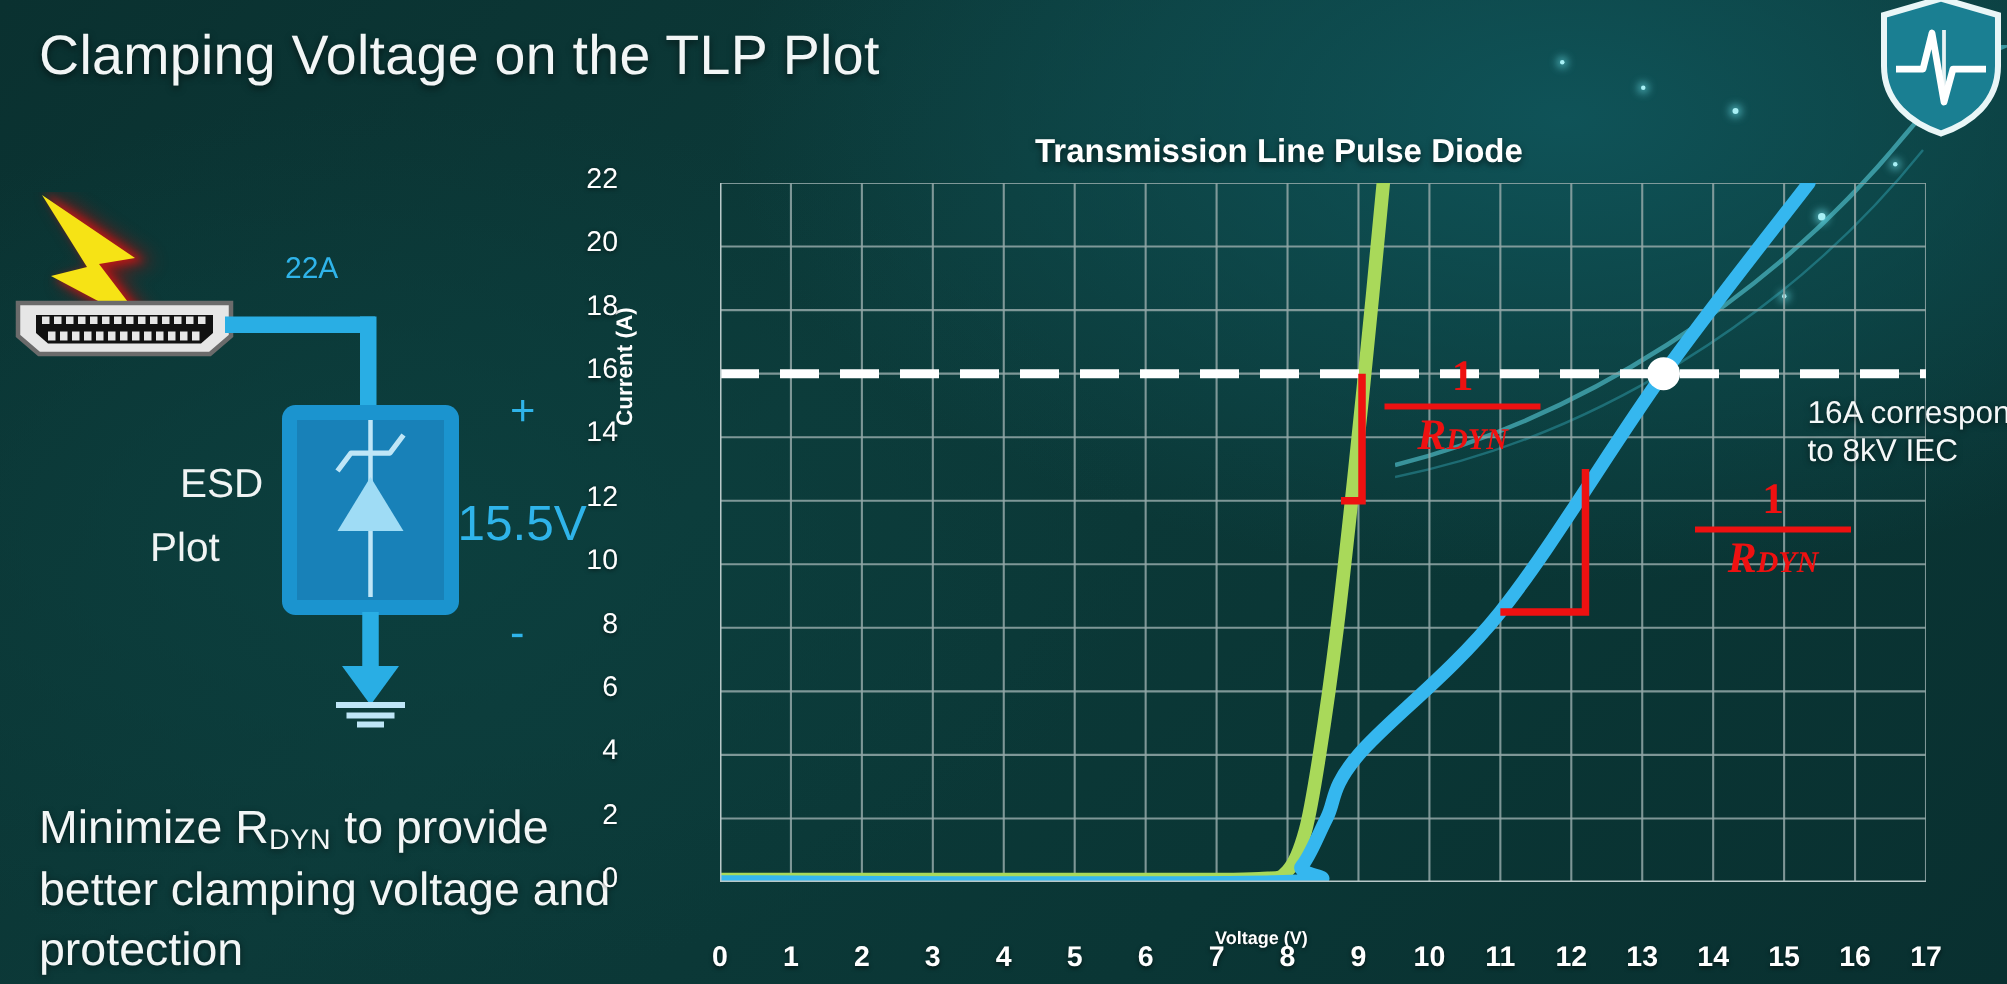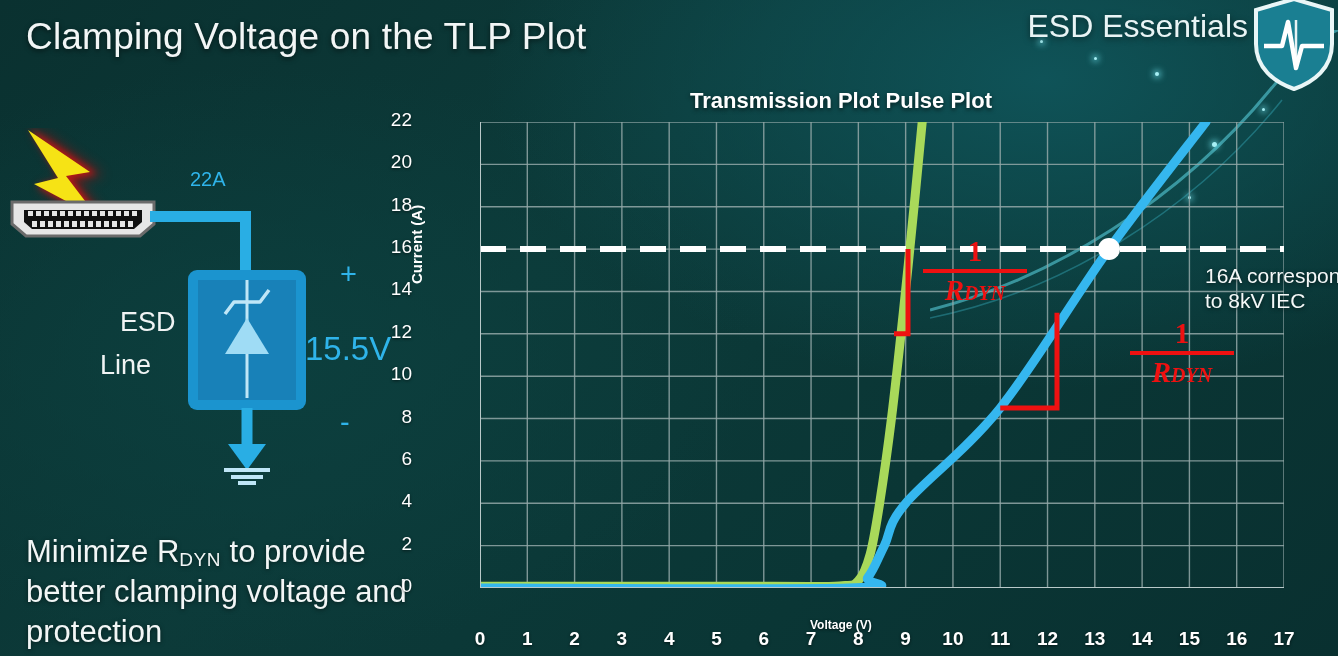--- a/index.html
+++ b/index.html
@@ -99,21 +99,20 @@
   <div class="dot" style="left:1262px;top:108px;width:3px;height:3px;"></div>
   <div class="dot" style="left:1188px;top:196px;width:3px;height:3px;"></div>
   <div class="dot" style="left:1040px;top:40px;width:3px;height:3px;"></div>
 
   <svg class="lay" style="left:930px;top:30px;width:408px;height:290px;" viewBox="0 0 408 290">
     <path d="M0 280 C120 250 250 170 340 60 C370 24 392 6 408 0" fill="none" stroke="#5fd8e8" stroke-width="3" opacity=".55"></path>
     <path d="M0 288 C130 262 262 182 352 70" fill="none" stroke="#3fc4d8" stroke-width="1.6" opacity=".35"></path>
   </svg>
 
   <div class="lay" id="page-title">Clamping Voltage on the TLP Plot</div>
-  <div class="lay" id="brand-text">ESD Essentials</div>
   <svg class="lay" id="brand-shield" viewBox="0 0 84 96">
     <path d="M42 3 L80 14 V48 C80 72 62 86 42 93 C22 86 4 72 4 48 V14 Z" fill="#1a7f92" stroke="#e9f6f7" stroke-width="4"></path>
     <path d="M12 50 H30 L36 26 L44 72 L50 50 H72" fill="none" stroke="#ffffff" stroke-width="4.5" stroke-linejoin="round"></path>
     <path d="M44 24 V74" stroke="#ffffff" stroke-width="2.5" opacity=".9"></path>
   </svg>
 
   <svg class="lay" id="bolt" viewBox="0 0 130 112">
     <g>
       <path d="M30 2 L96 48 L70 52 L104 96 L36 60 L62 54 Z" fill="#8b1414" opacity=".85" transform="translate(-4,-4) scale(1.07)" style="filter:blur(6px)"></path>
       <path d="M26 0 L92 46 L66 50 L100 94 L32 58 L58 52 Z" fill="#c01818" opacity=".9" style="filter:blur(3px)"></path>
@@ -160,39 +159,39 @@
   <div class="lay" id="label-current">22A</div>
 
   <div class="lay" id="diode-box"></div>
   <div class="lay" id="diode-inner"></div>
   <svg class="lay" id="diode-sym" viewBox="0 0 98 120">
     <path d="M49 0 V118" stroke="#bfe6f7" stroke-width="3"></path>
     <path d="M49 74 L27 74 L49 38 L71 74 Z" fill="#9fdcf5"></path>
     <path d="M27 34 L36 22 L62 22 L71 10" fill="none" stroke="#bfe6f7" stroke-width="3.5" stroke-linejoin="round"></path>
   </svg>
   <div class="lay" id="label-esd1">ESD</div>
-  <div class="lay" id="label-esd2">Line</div>
+  <div class="lay" id="label-esd2">Plot</div>
   <div class="lay" id="label-volt">15.5V</div>
   <div class="lay" id="label-plus">+</div>
   <div class="lay" id="label-minus">-</div>
 
   <svg class="lay" id="gnd" viewBox="0 0 78 78">
     <path d="M39 0 V40" stroke="#29aee4" stroke-width="11"></path>
     <path d="M20 36 L39 62 L58 36 Z" fill="#29aee4"></path>
     <path d="M16 62 H62" stroke="#bfe6f7" stroke-width="4"></path>
     <path d="M23 69 H55" stroke="#bfe6f7" stroke-width="4"></path>
     <path d="M30 75 H48" stroke="#bfe6f7" stroke-width="4"></path>
   </svg>
 
   <div class="lay" id="bottom-note">
     <span>Minimize R</span><span class="sub">DYN</span><span> to provide better clamping voltage and protection</span>
   </div>
 
   <div class="lay" id="chart">
-    <div id="chart-title">Transmission Plot Pulse Plot</div>
+    <div id="chart-title">Transmission Line Pulse Diode</div>
     <div id="ylabel">Current (A)</div>
     <div id="xlabel">Voltage (V)</div>
 
     <div id="plot">
       <svg id="plot-svg" width="804" height="466" viewBox="0 0 804 466">
           <line x1="0" y1="0" x2="0" y2="466" stroke="#93a8a8" stroke-width="1.4" opacity="0.85"></line>
           <line x1="47.294117647058826" y1="0" x2="47.294117647058826" y2="466" stroke="#93a8a8" stroke-width="1.4" opacity="0.85"></line>
           <line x1="94.58823529411765" y1="0" x2="94.58823529411765" y2="466" stroke="#93a8a8" stroke-width="1.4" opacity="0.85"></line>
           <line x1="141.8823529411765" y1="0" x2="141.8823529411765" y2="466" stroke="#93a8a8" stroke-width="1.4" opacity="0.85"></line>
           <line x1="189.1764705882353" y1="0" x2="189.1764705882353" y2="466" stroke="#93a8a8" stroke-width="1.4" opacity="0.85"></line>

